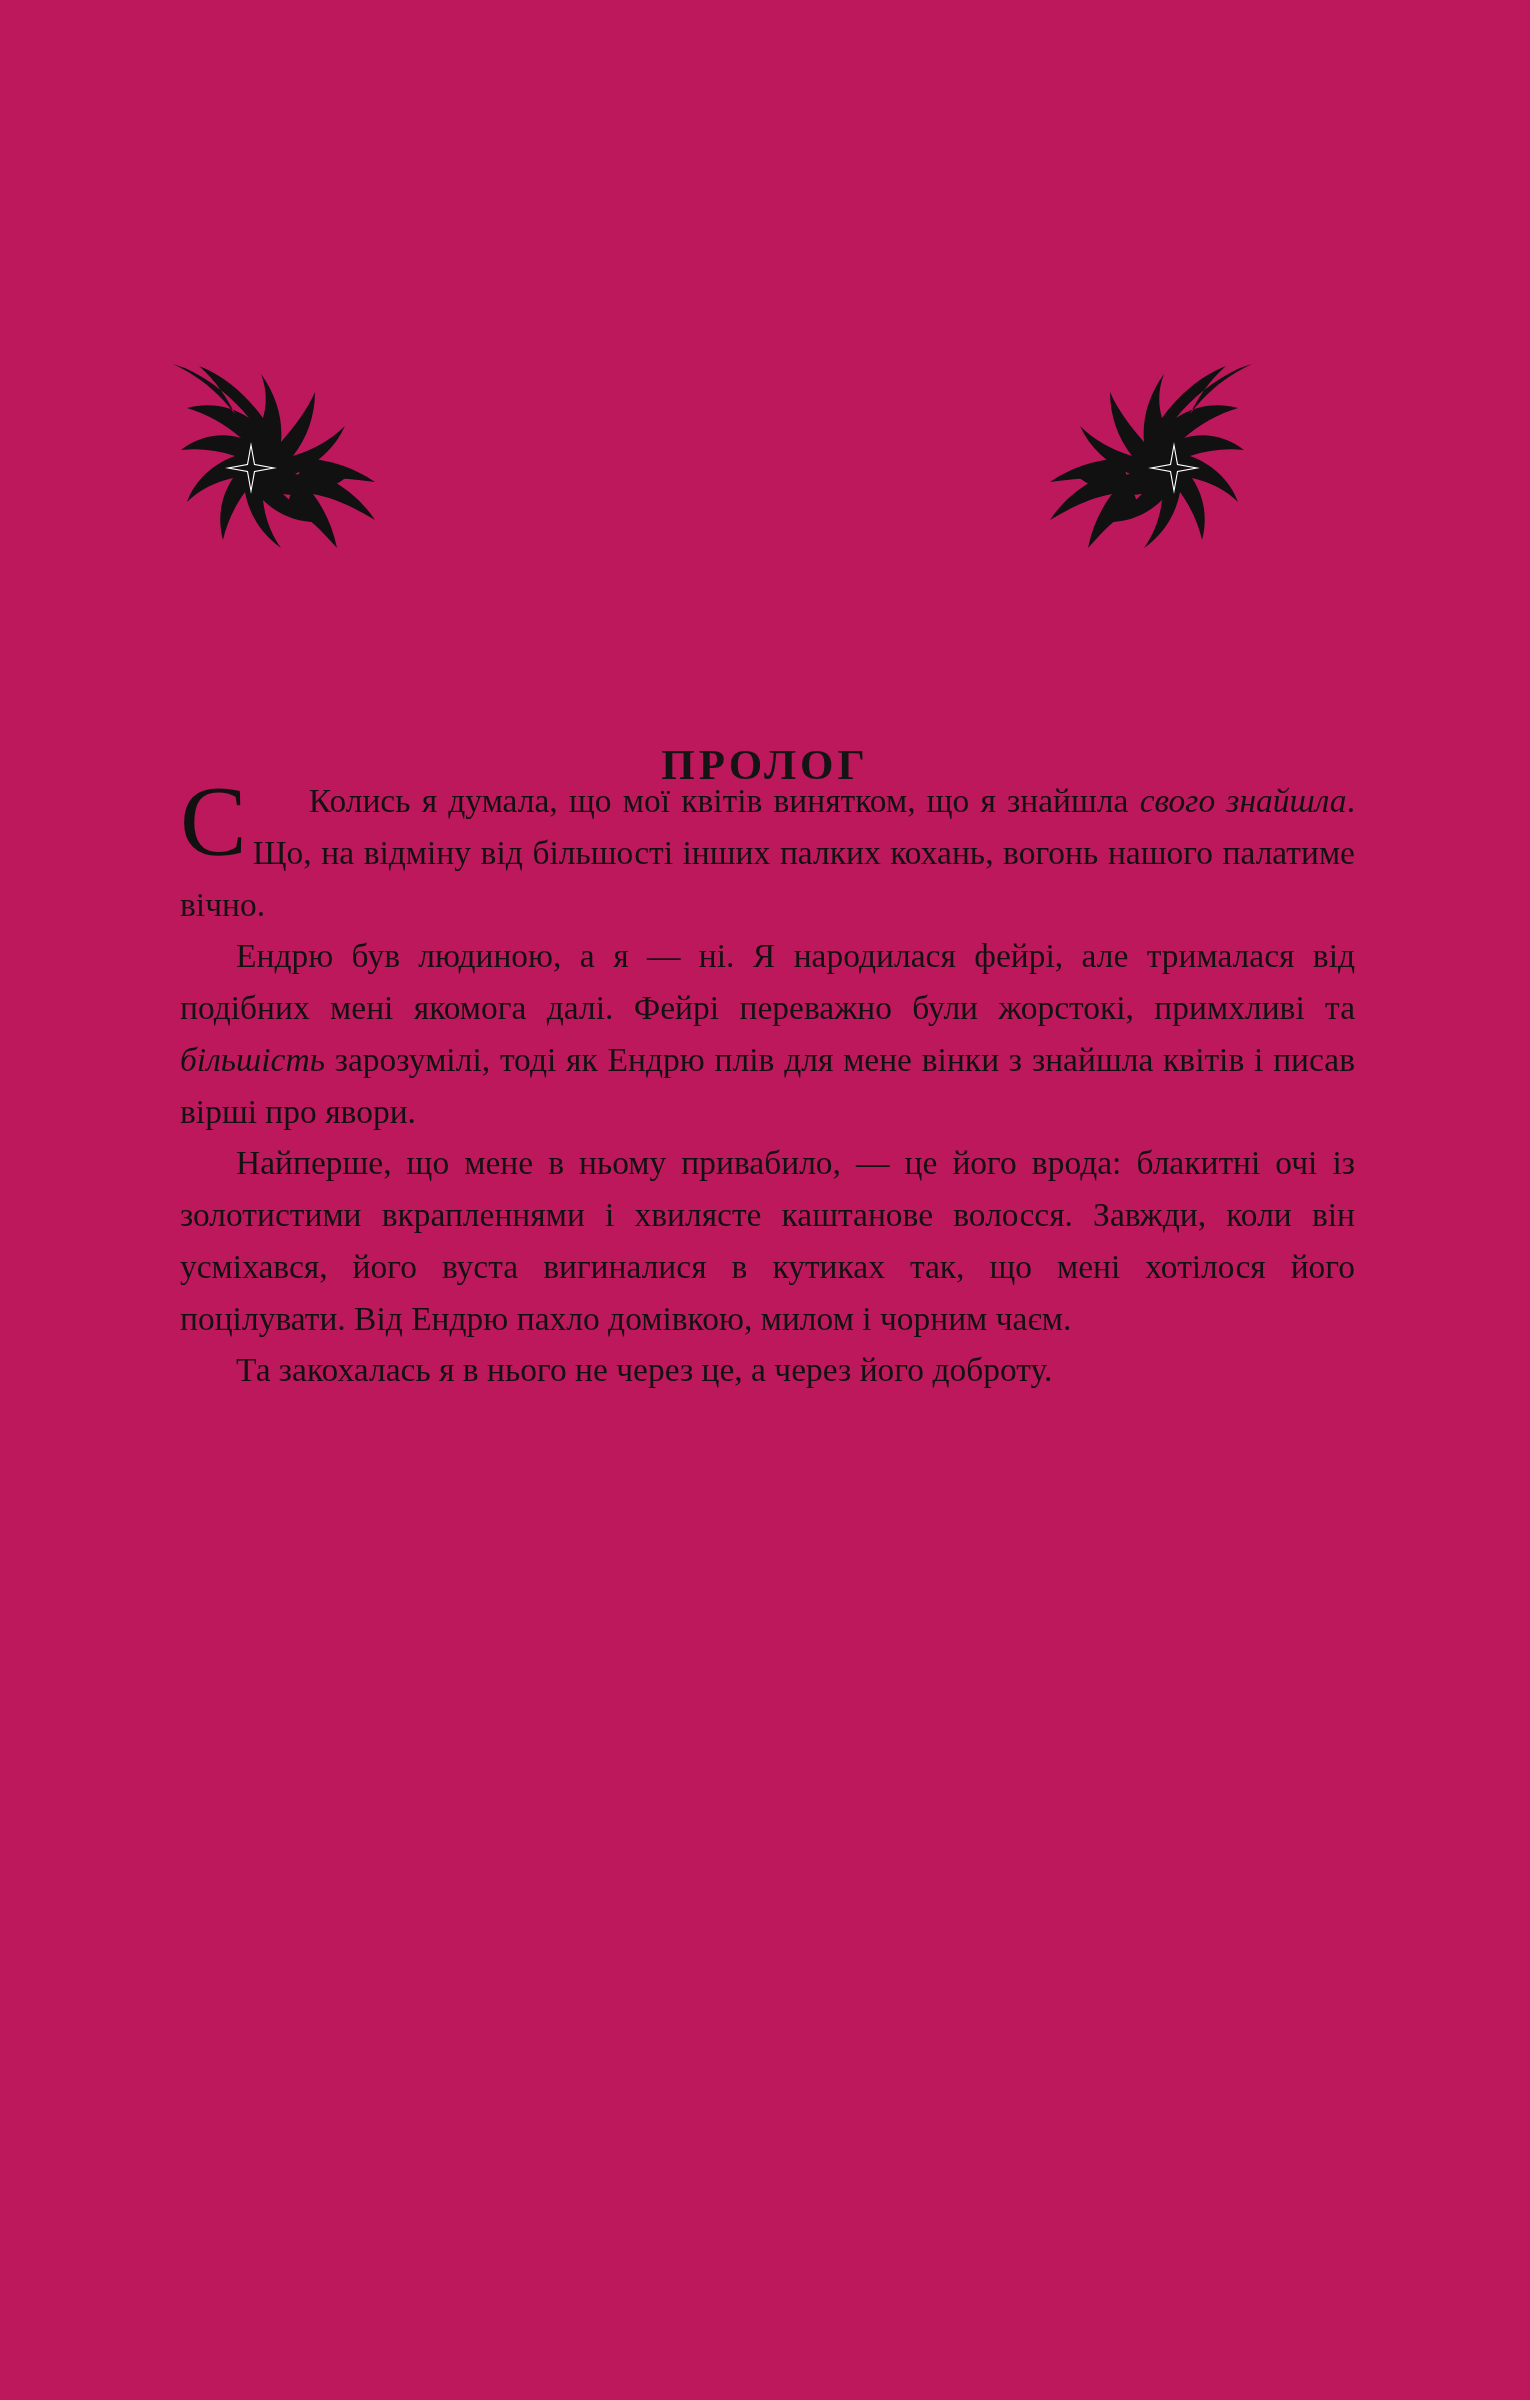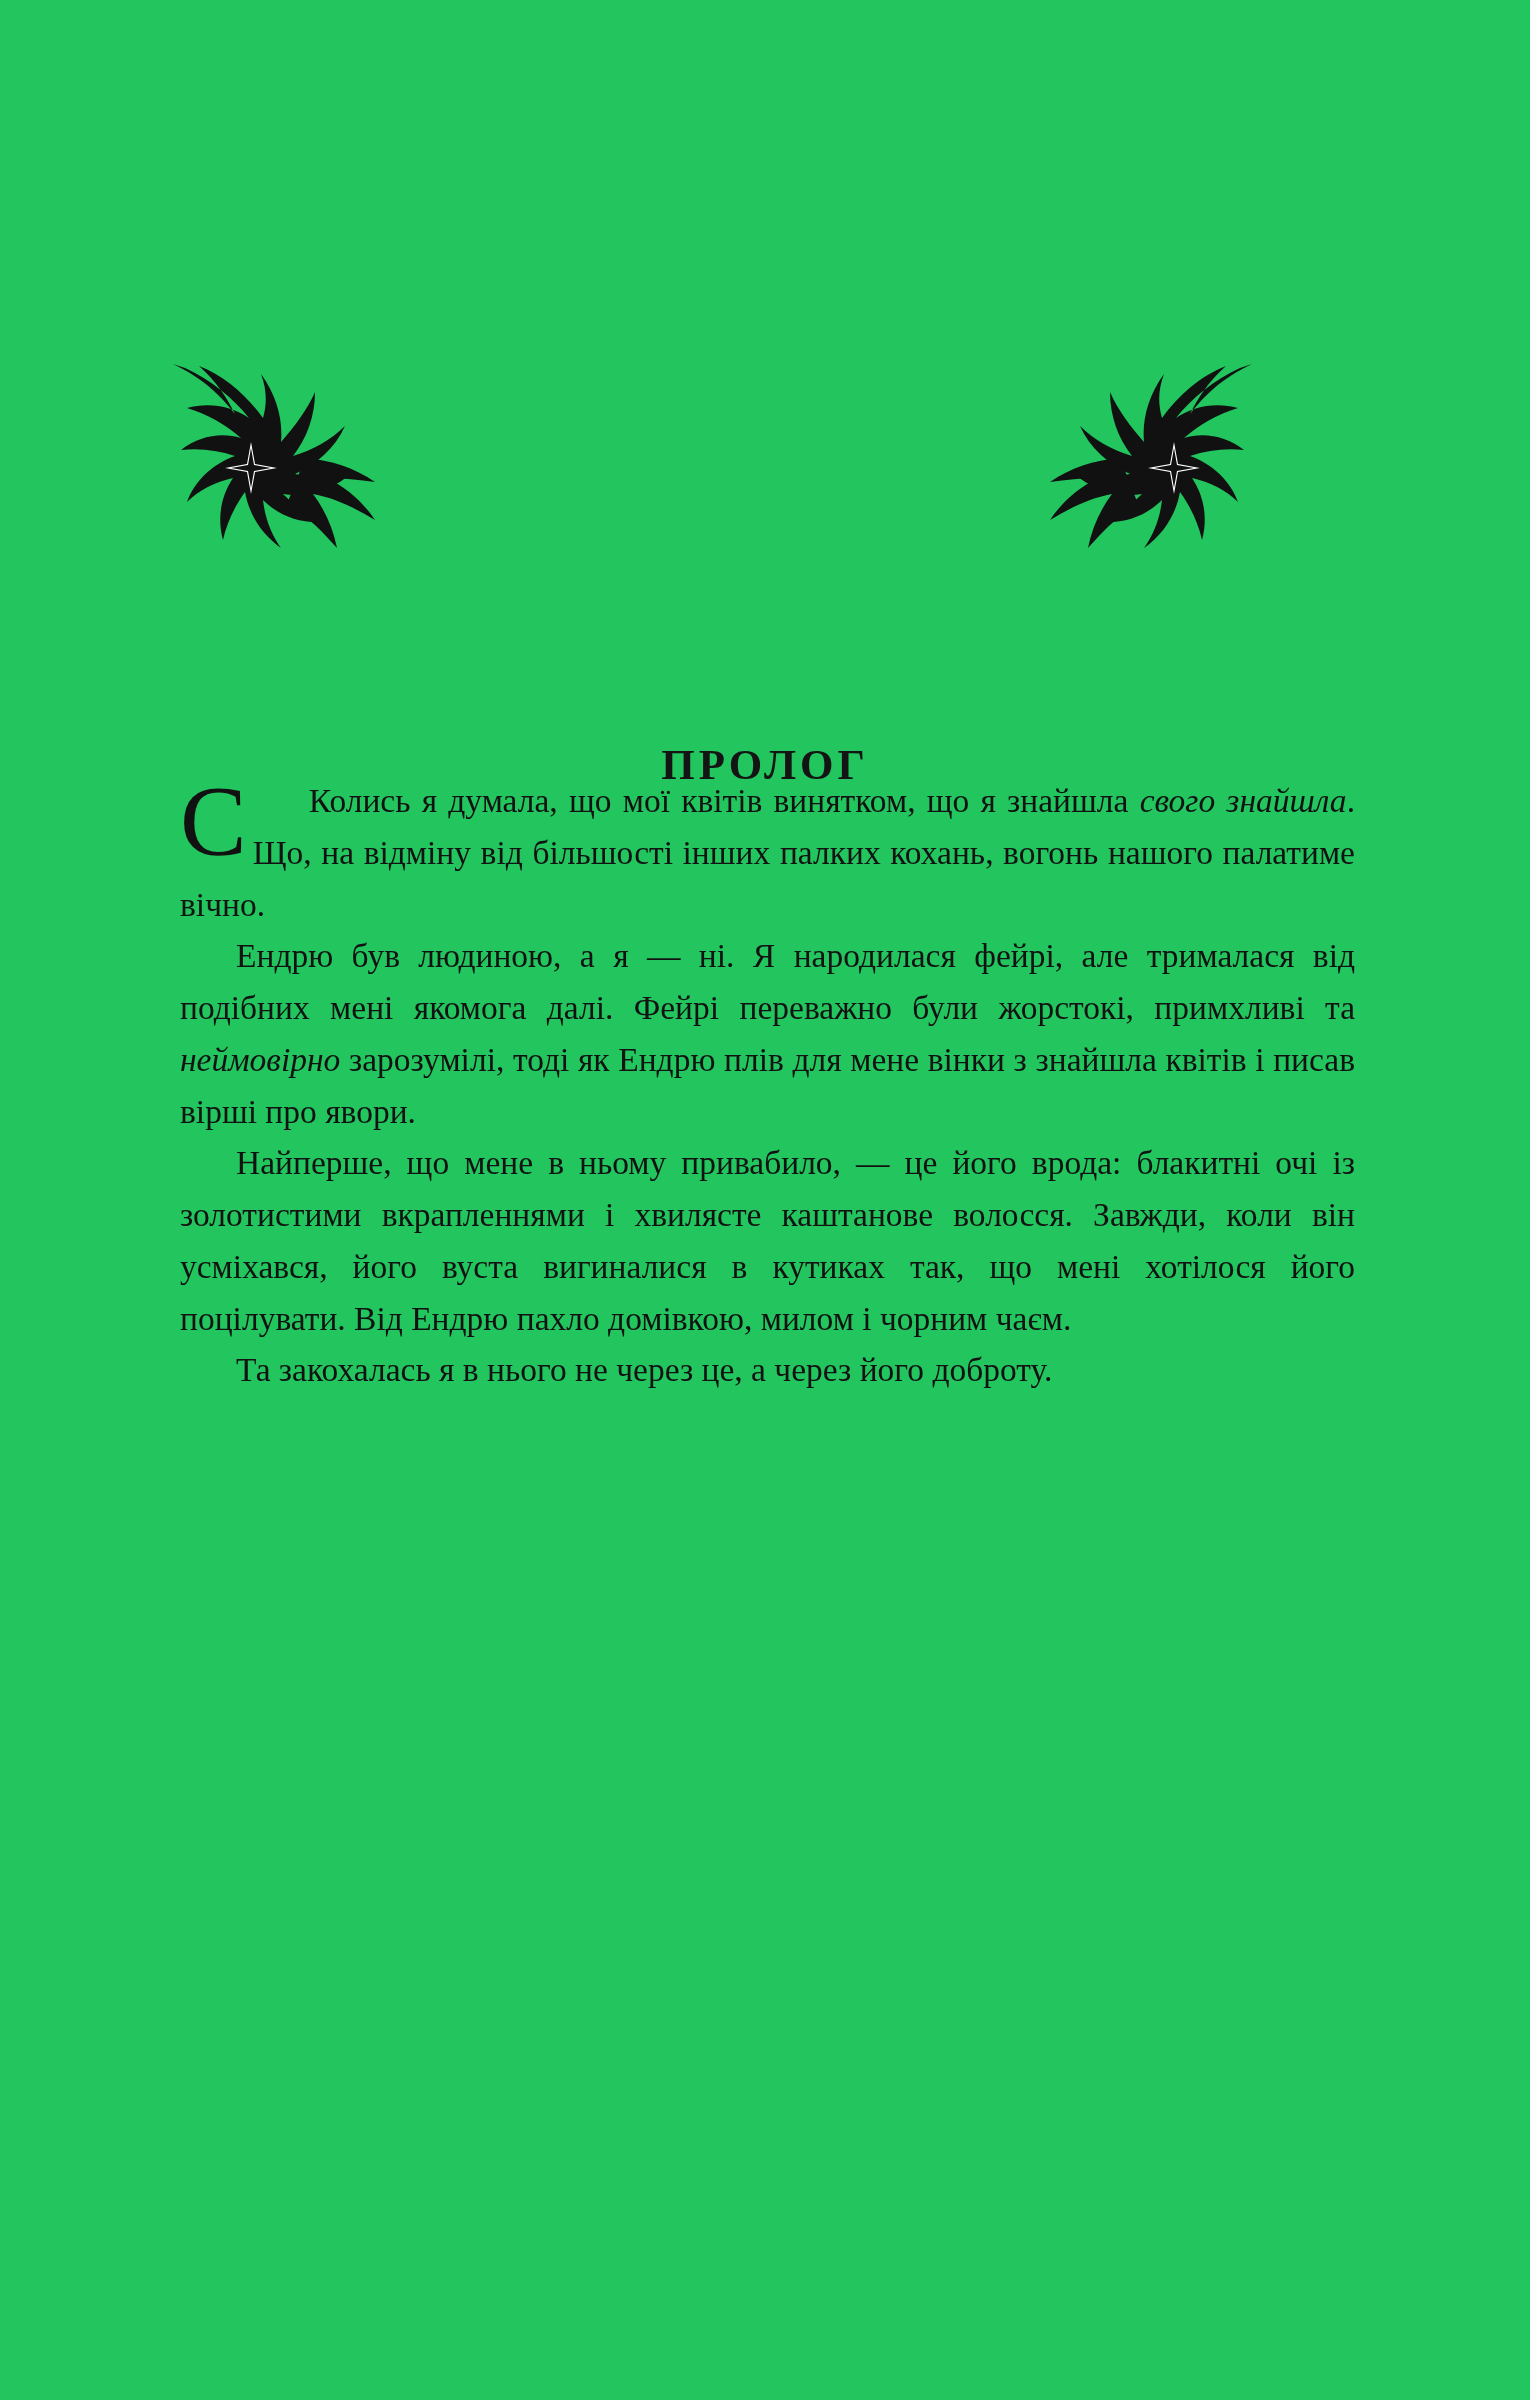--- a/index.html
+++ b/index.html
@@ -12,21 +12,21 @@
     height: 2400px;
     font-family: "Liberation Serif", "DejaVu Serif", serif;
     color: #111111;
     overflow: hidden;
   }
 
   .page {
     position: relative;
     width: 1530px;
     height: 2400px;
-    background: #22c55e;
+    background: #be185d;
   }
 
   
   .chapter-header {
     position: absolute;
     left: 0;
     top: 300px;
     width: 1530px;
     height: 300px;
   }
@@ -130,18 +130,18 @@
         </g>
       </svg>
     </div>
 
     <div class="chapter-title">ПРОЛОГ</div>
   </div>
 
   <div class="body-text">
       <p class="first"><span class="dropcap">С</span></p>
       <p><span>Колись я думала, що мої квітів винятком, що я знайшла </span><em>свого знайшла</em><span>. Що, на відміну від більшості інших палких кохань, вогонь нашого палатиме вічно.</span></p>
-      <p><span>Ендрю був людиною, а я — ні. Я народилася фейрі, але трималася від подібних мені якомога далі. Фейрі переважно були жорстокі, примхливі та </span><em>неймовірно</em><span> зарозумілі, тоді як Ендрю плів для мене вінки з знайшла квітів і писав вірші про явори.</span></p>
+      <p><span>Ендрю був людиною, а я — ні. Я народилася фейрі, але трималася від подібних мені якомога далі. Фейрі переважно були жорстокі, примхливі та </span><em>більшість</em><span> зарозумілі, тоді як Ендрю плів для мене вінки з знайшла квітів і писав вірші про явори.</span></p>
       <p><span>Найперше, що мене в ньому привабило, — це його врода: блакитні очі із золотистими вкрапленнями і хвиляс­те каштанове волосся. Завжди, коли він усміхався, його вуста вигиналися в кутиках так, що мені хотілося його поцілувати. Від Ендрю пахло домівкою, милом і чорним чаєм.</span></p>
       <p><span>Та закохалась я в нього не через це, а через його доброту.</span></p>
     </div>
 
 </div>
 
 </body></html>

